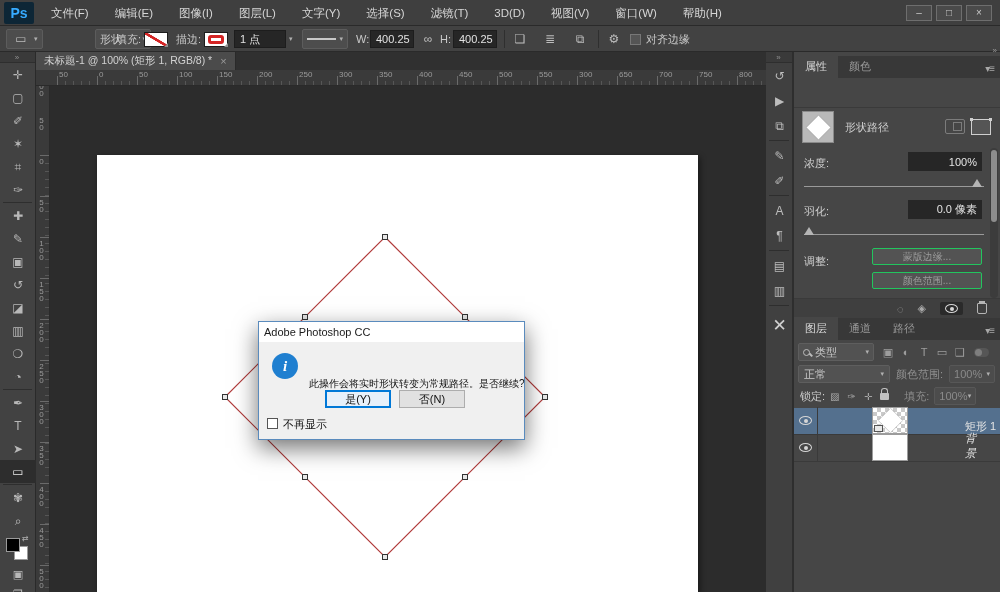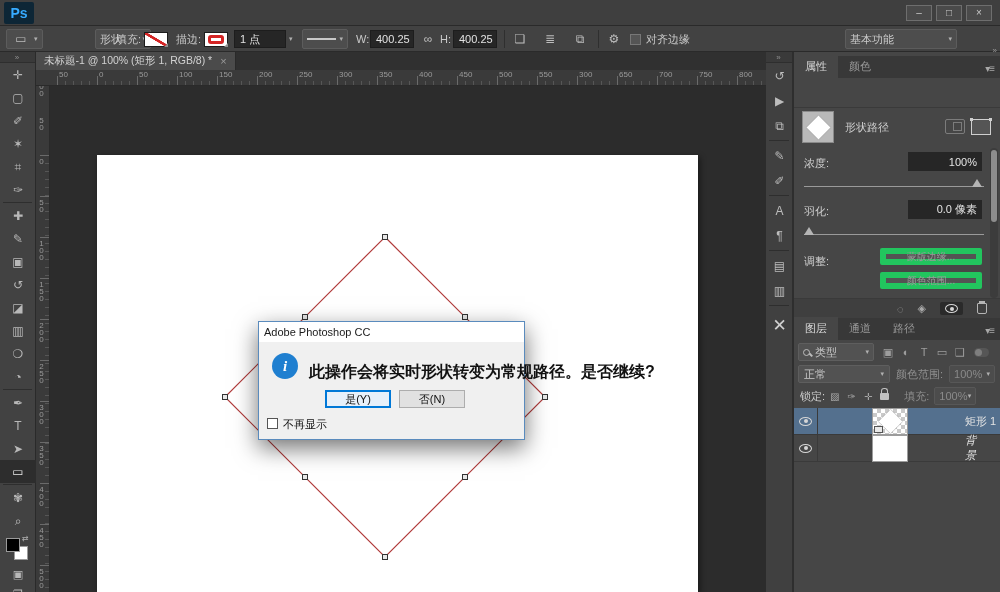--- a/index.html
+++ b/index.html
@@ -123,21 +123,21 @@
   .sp-icon-vector { width:20px; height:16px; border:1px solid #cfcfcf; background:#555; position:relative; }
   .sp-icon-vector::before, .sp-icon-vector::after { content:""; position:absolute; width:3px; height:3px; background:#cfcfcf; top:-2px; }
   .sp-icon-vector::before { left:-2px; } .sp-icon-vector::after { right:-2px; }
 
   .prop-label { position:absolute; left:10px; font-size:11px; color:#cfcfcf; }
   .prop-value { position:absolute; right:18px; width:74px; height:19px; background:#262626; color:#e3e3e3;
     font-size:11px; display:flex; align-items:center; justify-content:flex-end; padding-right:5px; }
   .slider-track { position:absolute; left:10px; right:16px; height:1px; background:#9a9a9a; }
   .sl-thumb { position:absolute; top:-7px; width:0; height:0; border-left:5px solid transparent;
     border-right:5px solid transparent; border-bottom:8px solid #b5b5b5; }
-  .adj-btn { position:absolute; right:18px; width:102px; height:17px; background:#535353; border:6px solid #22c55e;
+  .adj-btn { position:absolute; right:18px; width:110px; height:17px; background:#535353; border:1px solid #22c55e;
     border-radius:2px; color:#9b9b9b; font-size:10px; display:flex; align-items:center; justify-content:center; }
 
   #masks-footer { position:absolute; left:0; top:246px; width:207px; height:20px; border-top:1px solid #3a3a3a;
     background:#3f3f3f; display:flex; align-items:center; justify-content:flex-end; gap:14px; padding-right:14px; }
   .mf-glyph { color:#a9a9a9; font-size:11px; }
   .mf-box-active { background:#2a2a2a; border-radius:2px; padding:2px 5px; display:flex; align-items:center; }
 
   .props-scroll { position:absolute; right:2px; top:96px; width:8px; height:150px; background:#3c3c3c; border-radius:4px; }
   .props-scroll-thumb { position:absolute; top:2px; left:1px; width:6px; height:72px; background:#8d8d8d; border-radius:3px; }
 
@@ -157,21 +157,21 @@
   .blend-box { width:92px; height:18px; background:#525252; border:1px solid #5e5e5e; border-radius:2px;
     display:flex; align-items:center; color:#c9c9c9; padding:0 5px; justify-content:space-between; }
   .mini-select-dim { width:46px; height:18px; background:#4c4c4c; border:1px solid #575757; border-radius:2px;
     color:#8a8a8a; display:flex; align-items:center; justify-content:space-between; padding:0 4px; }
 
   #lock-row { position:absolute; left:0; top:334px; width:207px; height:20px; display:flex; align-items:center; padding-left:6px; gap:5px; }
   #lock-icons { display:flex; gap:8px; align-items:center; }
   .lock-glyph { color:#a5a5a5; font-size:10px; }
 
   #layer-rows { position:absolute; left:0; top:356px; width:207px; }
-  .layer-row { height:27px; display:flex; align-items:center; border-bottom:1px solid #3a3a3a; background:#464646; position:relative;gap:48px; }
+  .layer-row { height:27px; display:flex; align-items:flex-end; border-bottom:1px solid #3a3a3a; background:#464646; position:relative;gap:48px; }
   .layer-row.selected { background:#54708e; }
   .eye-cell { width:24px; height:27px; display:flex; align-items:center; justify-content:center; border-right:1px solid #3a3a3a; flex:none; }
   .i-eye { display:inline-block; width:13px; height:9px; border:1px solid #d6d6d6; border-radius:50%; position:relative; }
   .i-eye::after { content:""; position:absolute; left:3.5px; top:1.5px; width:4px; height:4px; background:#d6d6d6; border-radius:50%; }
   .thumb { width:36px; height:27px; margin-left:6px; border:1px solid #9c9c9c; position:relative; flex:none; }
   .thumb.white { background:#fff; }
   .thumb.checker-shape { background-color:#fff;
     background-image:linear-gradient(45deg,#c9c9c9 25%,transparent 25%,transparent 75%,#c9c9c9 75%),
                      linear-gradient(45deg,#c9c9c9 25%,transparent 25%,transparent 75%,#c9c9c9 75%);
     background-size:8px 8px; background-position:0 0,4px 4px; }
@@ -188,35 +188,48 @@
   .i-trash::before { content:""; position:absolute; top:-3px; left:1px; right:1px; height:1.5px; background:#b5b5b5; }
 
   
   #dialog { position:absolute; left:258px; top:321px; width:267px; height:119px; background:#f0f0f0;
     border:1px solid #5a8bbd; box-shadow:0 8px 22px rgba(0,0,0,.55); z-index:99; }
   .dlg-titlebar { height:20px; background:#ffffff; display:flex; align-items:center; padding-left:5px;
     color:#1a1a1a; font-size:11px; }
   .dlg-info { position:absolute; left:13px; top:31px; width:26px; height:26px; border-radius:50%;
     background:#1f7fd0; color:#fff; font-family:"Liberation Serif","DejaVu Serif",serif; font-style:italic;
     font-weight:bold; font-size:15px; display:flex; align-items:center; justify-content:center; }
-  .dlg-message { position:absolute; left:50px; top:40px; color:#111; font-size:16px; white-space:nowrap;font-weight:bold; }
+  .dlg-message { position:absolute; left:50px; top:55px; color:#111; font-size:10px; white-space:nowrap; }
   .dlg-btn { position:absolute; top:68px; width:66px; height:18px; font-size:11px; color:#111;
     display:flex; align-items:center; justify-content:center; }
   .dlg-btn.yes { left:66px; background:#e7f0fa; border:1px solid #0078d7; box-shadow:inset 0 0 0 1px #0078d7; }
   .dlg-btn.no { left:140px; background:#e1e1e1; border:1px solid #adadad; }
   .dlg-check { position:absolute; left:8px; top:96px; width:11px; height:11px; background:#fff; border:1px solid #555; }
   .dlg-check-label { position:absolute; left:24px; top:95px; color:#111; font-size:11px; }
 </style>
 </head>
 <body>
 
 <div id="app">
 
   <header id="menu-bar">
     <div class="ps-logo">Ps</div>
+    <nav id="menu-items">
+        <span class="menu-item">文件(F)</span>
+        <span class="menu-item">编辑(E)</span>
+        <span class="menu-item">图像(I)</span>
+        <span class="menu-item">图层(L)</span>
+        <span class="menu-item">文字(Y)</span>
+        <span class="menu-item">选择(S)</span>
+        <span class="menu-item">滤镜(T)</span>
+        <span class="menu-item">3D(D)</span>
+        <span class="menu-item">视图(V)</span>
+        <span class="menu-item">窗口(W)</span>
+        <span class="menu-item">帮助(H)</span>
+      </nav>
     <div id="win-controls">
         <span class="win-btn">–</span>
         <span class="win-btn">□</span>
         <span class="win-btn">×</span>
       </div>
   </header>
 
   <div id="options-bar">
     <div class="ob" style="left:6px;">
       <span class="ob-btn">
@@ -281,26 +294,20 @@
     <div class="ob" style="left:570px;">
         <span class="ob-icon">⧉</span>
       </div>
     <span class="ob-sep" style="left:598px;"></span>
     <div class="ob" style="left:604px;">
         <span class="ob-icon">⚙</span>
       </div>
     <div class="ob" style="left:630px;">
       <span class="ob-check"></span>
       <span>对齐边缘</span>
-    </div>
-    <div class="ob" style="left:845px;">
-      <span class="ob-btn" style="width:112px;justify-content:space-between;">
-        <span>基本功能</span>
-        <span class="caret">▾</span>
-      </span>
     </div>
   </div>
 
   <div id="doc-tabbar">
     <div class="doc-tab">
       <span>未标题-1 @ 100% (矩形 1, RGB/8) *</span>
       <span class="tab-close">×</span>
     </div>
   </div>
 

